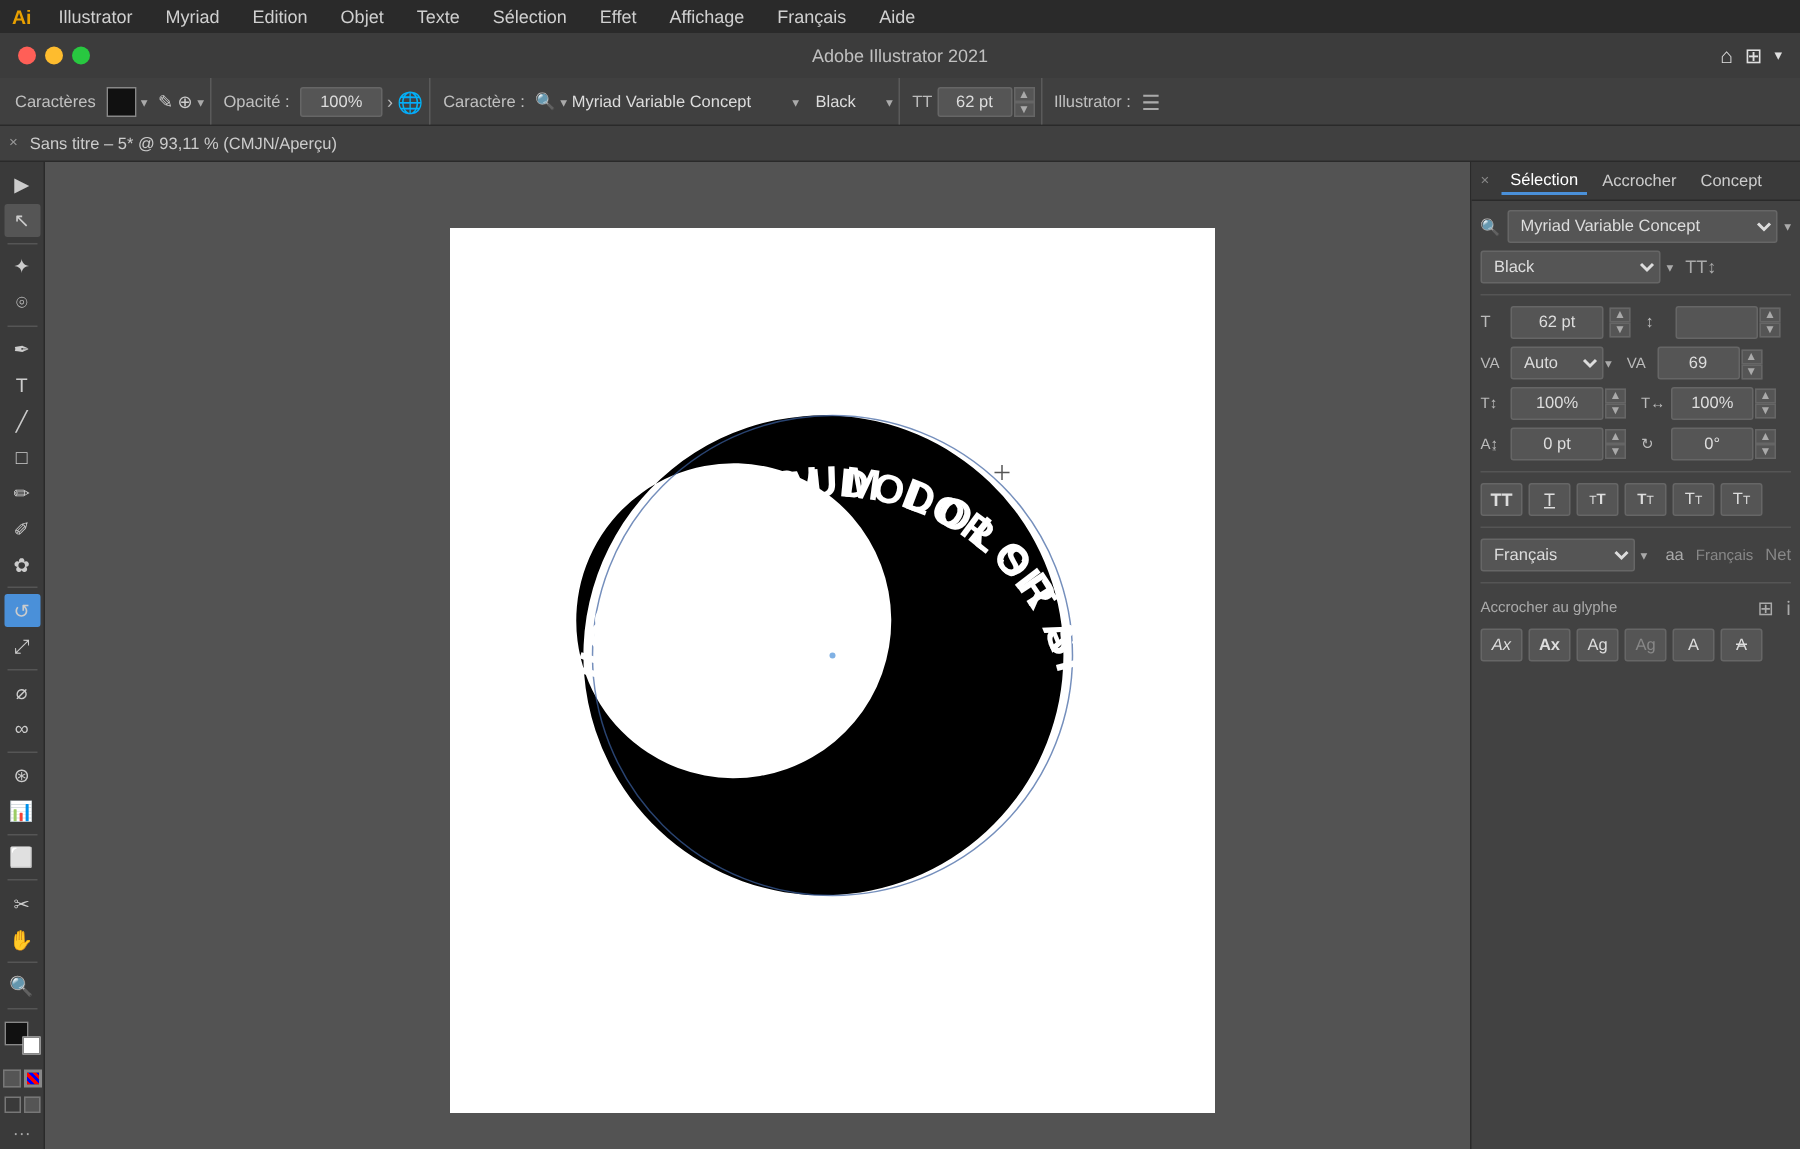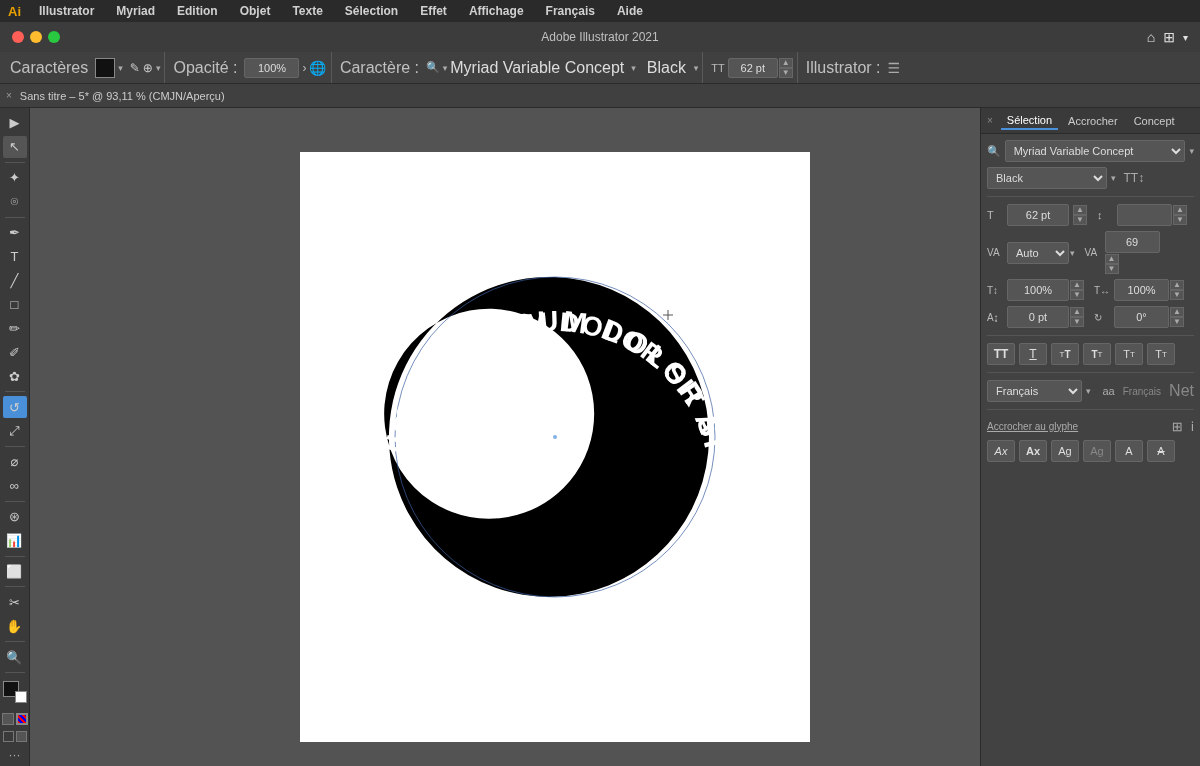--- a/index.html
+++ b/index.html
@@ -21,21 +21,20 @@
       background: #2a2a2a;
       height: 22px;
       padding: 0 8px;
       gap: 14px;
       color: #d0d0d0;
       font-size: 12px;
     }
     .menu-item {
       cursor: pointer;
       padding: 2px 4px;
-      font-weight: bold;
     }
 
     
     #title-bar {
       display: flex;
       align-items: center;
       background: #3c3c3c;
       height: 30px;
       padding: 0 12px;
       justify-content: center;
@@ -80,21 +79,21 @@
     .toolbar-section {
       display: flex;
       align-items: center;
       gap: 3px;
       padding: 0 4px;
       border-right: 1px solid #5a5a5a;
       height: 100%;
     }
     .toolbar-section:last-child { border-right: none; }
     .tb-label {
-      font-size: 16px;
+      font-size: 11px;
       color: #c0c0c0;
       margin-right: 4px;
     }
     .tb-color-box {
       width: 20px;
       height: 20px;
       background: #111;
       border: 1px solid #888;
       cursor: pointer;
     }
@@ -547,21 +546,21 @@
 
       <div class="panel-row">
         <span style="font-size:10px;color:#bbb;width:16px;">VA</span>
         <div style="display:flex;align-items:center;gap:1px;">
           <select class="panel-select" style="width:62px;">
             <option>Auto</option>
           </select>
           <span style="font-size:9px;color:#aaa;">▾</span>
         </div>
         <span style="font-size:10px;color:#bbb;margin-left:6px;width:16px;">VA</span>
-        <div style="display:flex;align-items:flex-start;gap:1px;flex-direction:column;">
+        <div style="display:flex;align-items:flex-end;gap:1px;">
           <input class="panel-input" value="69" style="width: 55px;">
           <div class="stepper">
             <button>▲</button>
             <button>▼</button>
           </div>
         </div>
       </div>
 
       <div class="panel-row">
         <span style="font-size:10px;color:#bbb;width:16px;">T↕</span>
@@ -618,26 +617,26 @@
       </div>
       <div class="p-section-sep"></div>
 
       <div class="panel-row">
         <select class="panel-select" style="width:120px;">
           <option>Français</option>
         </select>
         <span style="font-size:9px;color:#aaa;">▾</span>
         <span style="font-size:11px;color:#aaa;margin-left:8px;">aa</span>
         <span class="panel-label" style="margin-left:4px;color:#888;">Français</span>
-        <span style="font-size:16px;color:#888;margin-left:4px;">Net</span>
+        <span style="font-size:11px;color:#888;margin-left:4px;">Net</span>
       </div>
       <div class="p-section-sep"></div>
 
       <div class="panel-row">
-        <span class="panel-label" style="flex:1;text-decoration:underline;">Accrocher au glyphe</span>
+        <span class="panel-label" style="flex:1;">Accrocher au glyphe</span>
         <span style="font-size:13px;color:#aaa;">⊞</span>
         <span style="font-size:13px;color:#aaa;margin-left:4px;">ℹ</span>
       </div>
 
       <div class="p-glyphs-row">
         <div class="glyph-btn" style="font-size:11px;font-style:italic;">Ax</div>
         <div class="glyph-btn" style="font-size:11px;font-weight:bold;">Ax</div>
         <div class="glyph-btn" style="font-size:11px;">Ag</div>
         <div class="glyph-btn" style="font-size:11px;color:#888;">Ag</div>
         <div class="glyph-btn" style="font-size:11px;">A</div>

